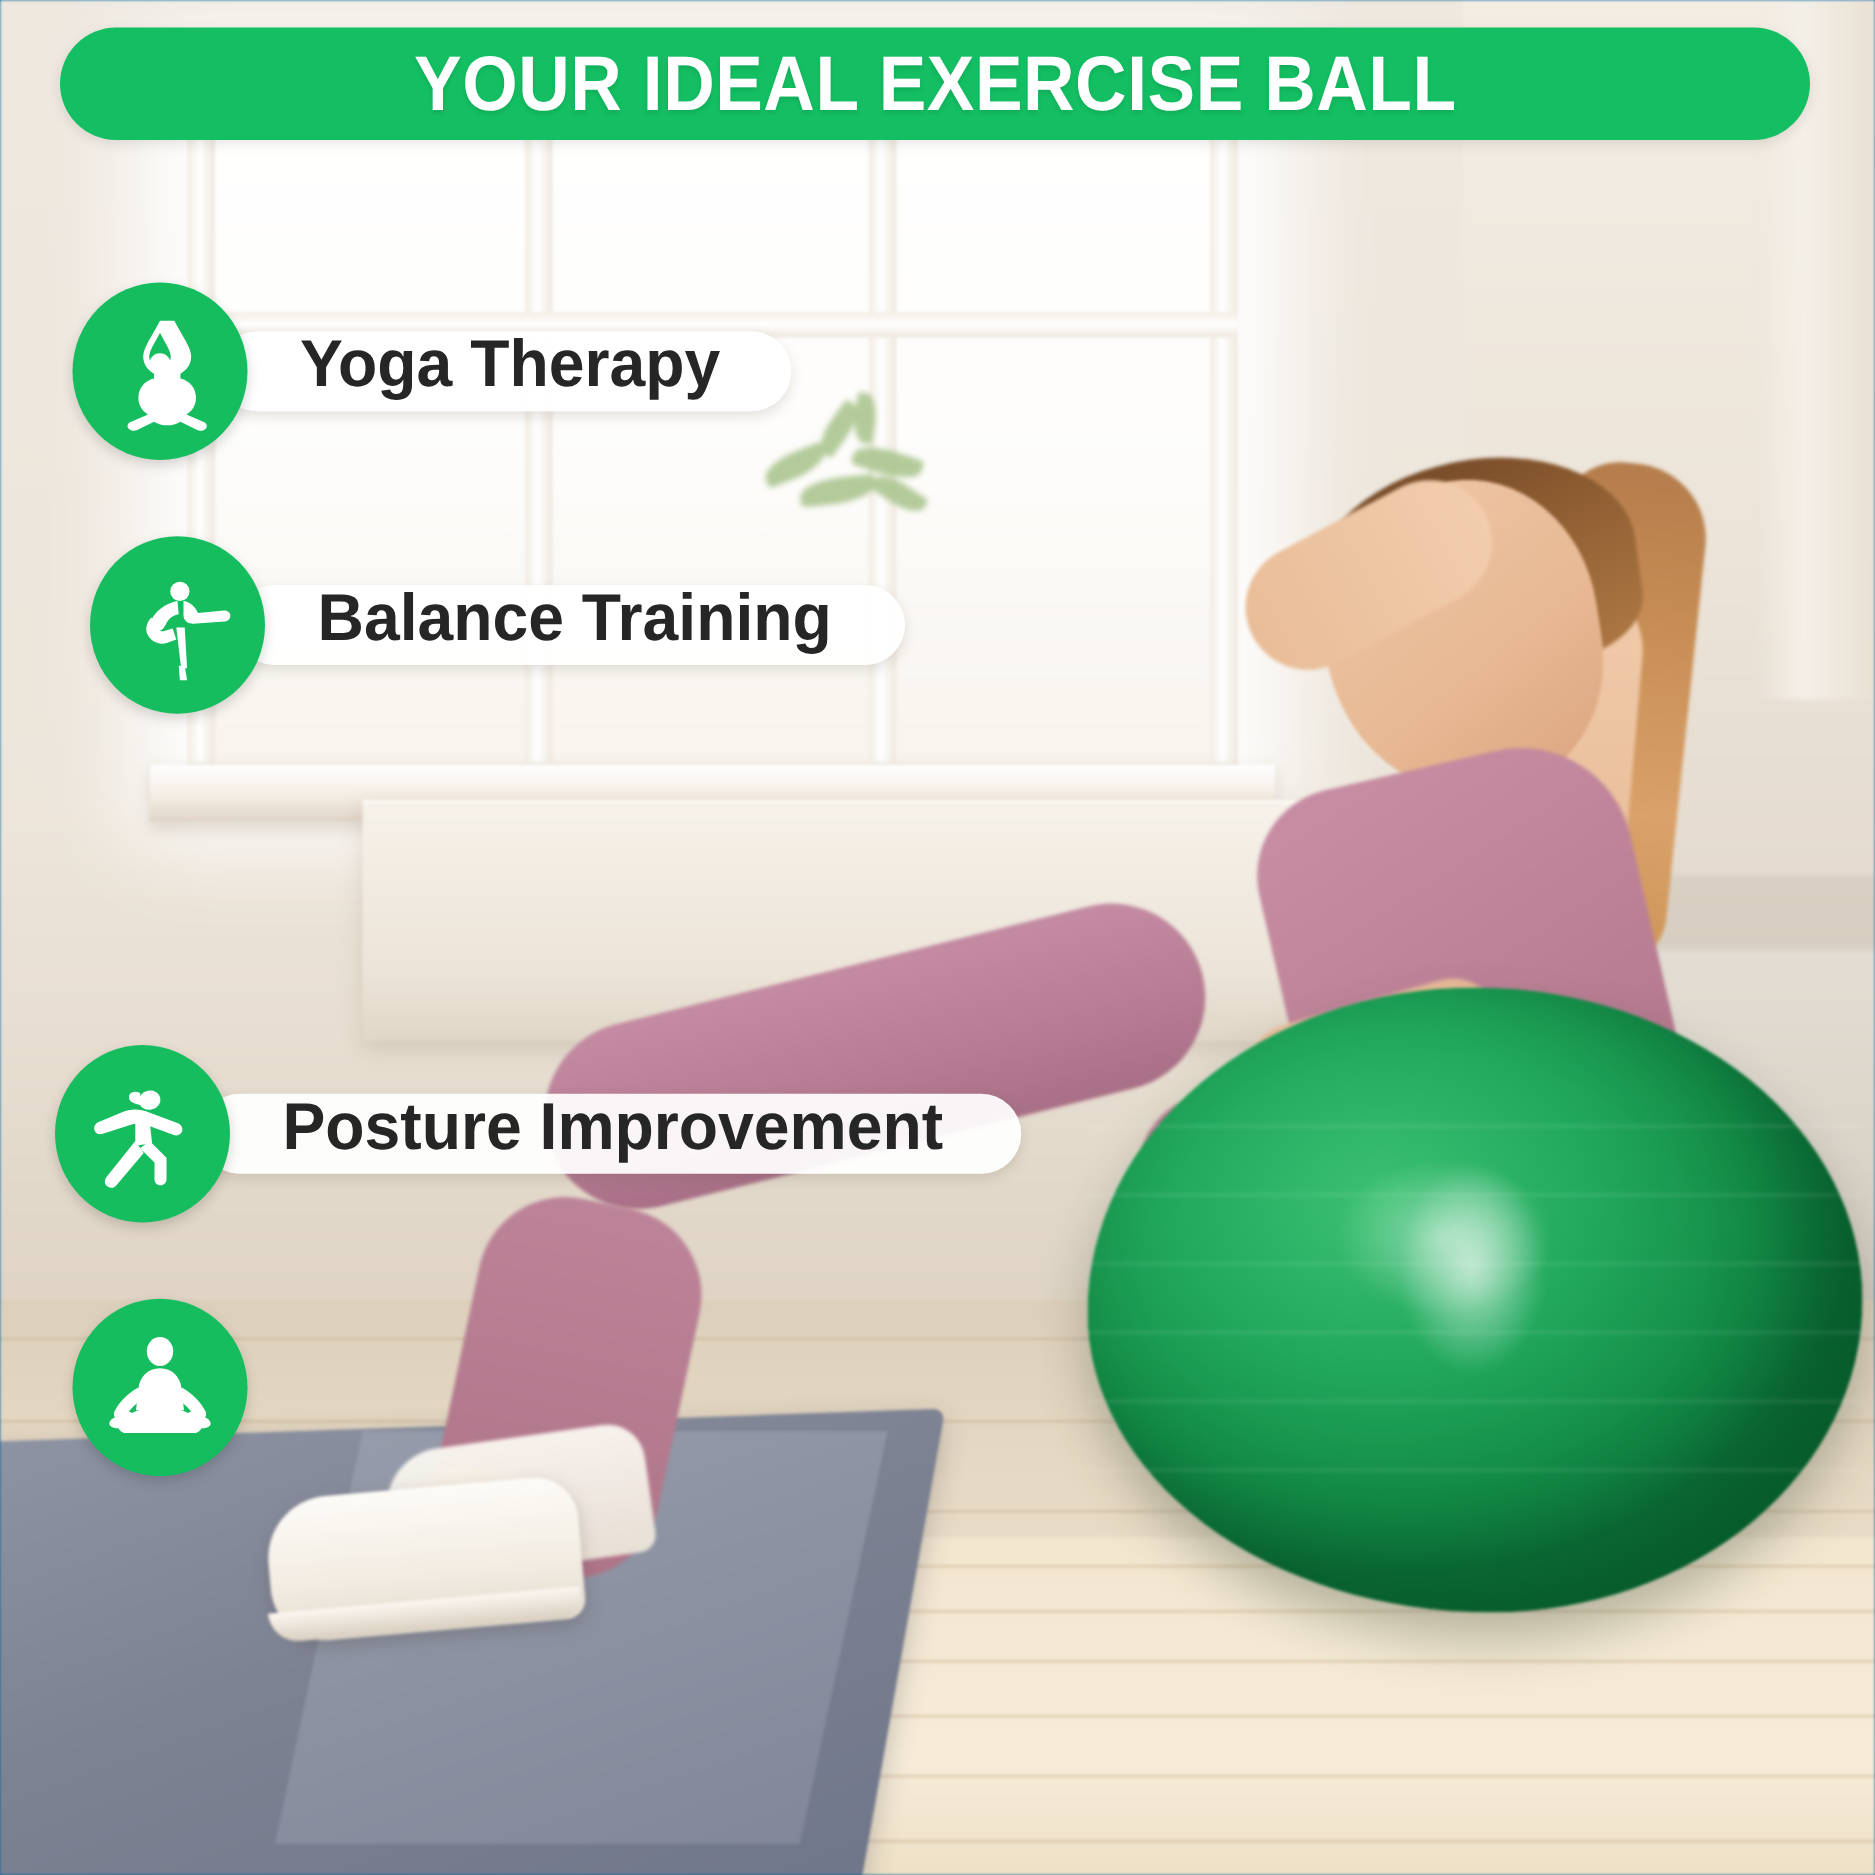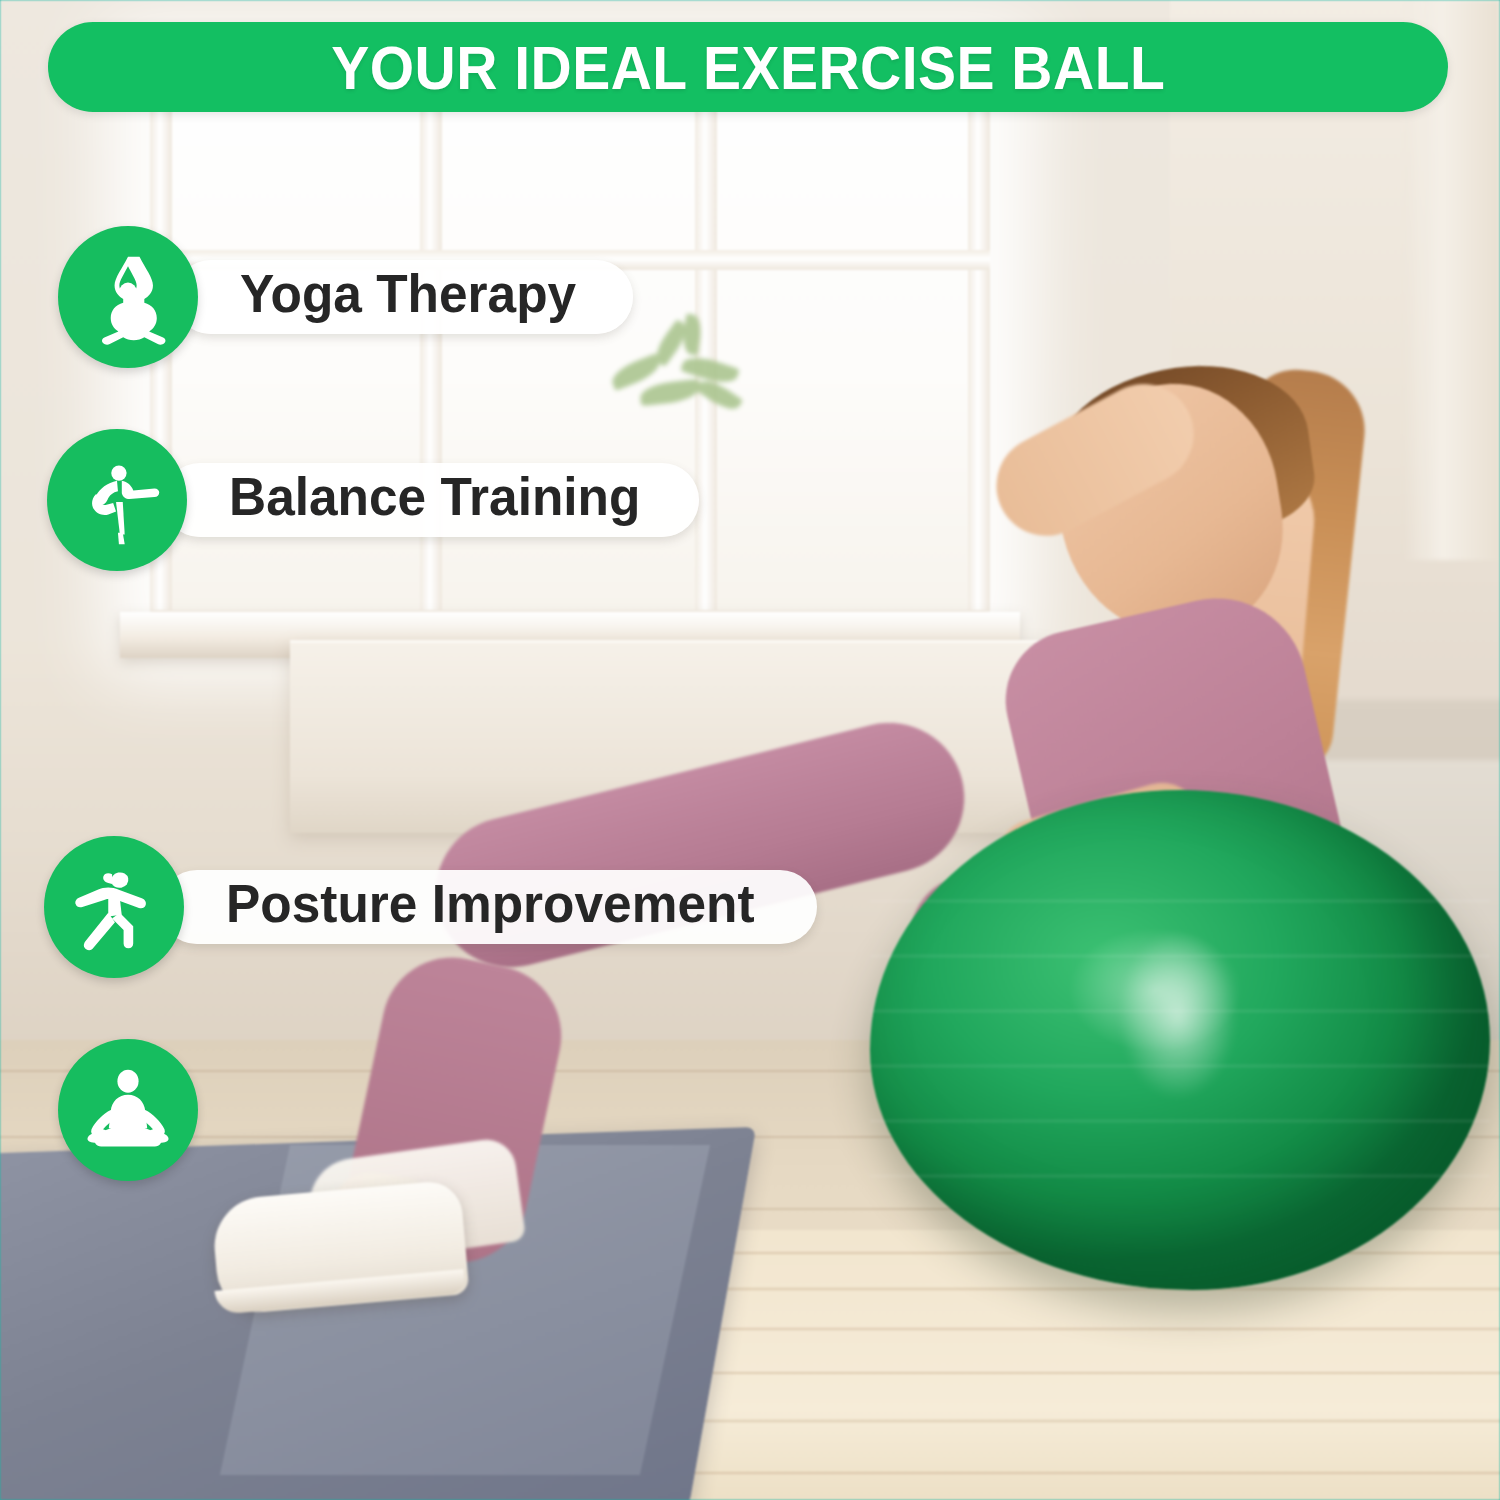--- a/index.html
+++ b/index.html
@@ -6,21 +6,21 @@
     margin: 0;
     padding: 0;
     background: #ffffff;
   }
   #stage {
     position: relative;
     width: 1500px;
     height: 1500px;
     overflow: hidden;
     font-family: "Liberation Sans", sans-serif;
-    background: #14b8a6;
+    background: #0369a1;
   }
 
   
   .photo { position:absolute; inset:0; overflow:hidden; }
 
   
   .room-base{
     position:absolute; inset:0;
     background:
       linear-gradient(180deg,#efe9e0 0%, #efe8dd 38%, #e7ded1 55%, #ded3c4 70%, #d8cdbe 100%);
@@ -257,39 +257,39 @@
     z-index:3;
     box-shadow:0 4px 10px rgba(0,0,0,.16);
   }
   .icon-badge svg{ width:96px; height:96px; display:block; }
   .pill{
     position:relative;
     margin-left:-24px;
     height:60px;
     background:rgba(255,255,255,.93);
     border-radius:43px;
-    display:flex; align-items:flex-end;
-    padding:0 46px 14px 66px;
+    display:flex; align-items:flex-start;
+    padding:0 46px 4px 66px;
     z-index:2;
     box-shadow:0 4px 10px rgba(90,80,70,.16);
   }
   .pill-label{
     color:#262626;
     font-size:53px;
     font-weight:bold;
     white-space:nowrap;
     transform:scaleX(.97);
     transform-origin:left center;
     line-height:1;
     font-family:"Liberation Sans", sans-serif;
   }
 
   
   #row-0{ left:58px; top:222px; }
-  #row-1{ left:47px; top:425px; }
+  #row-1{ left:72px; top:425px; }
   #row-2{ left:58px; top:628px; }
   #row-3{ left:44px; top:832px; }
   #row-4{ left:58px; top:1035px; }
   #row-5{ left:58px; top:1238px; }
 </style>
 </head>
 <body>
 
 <div id="stage">
 

